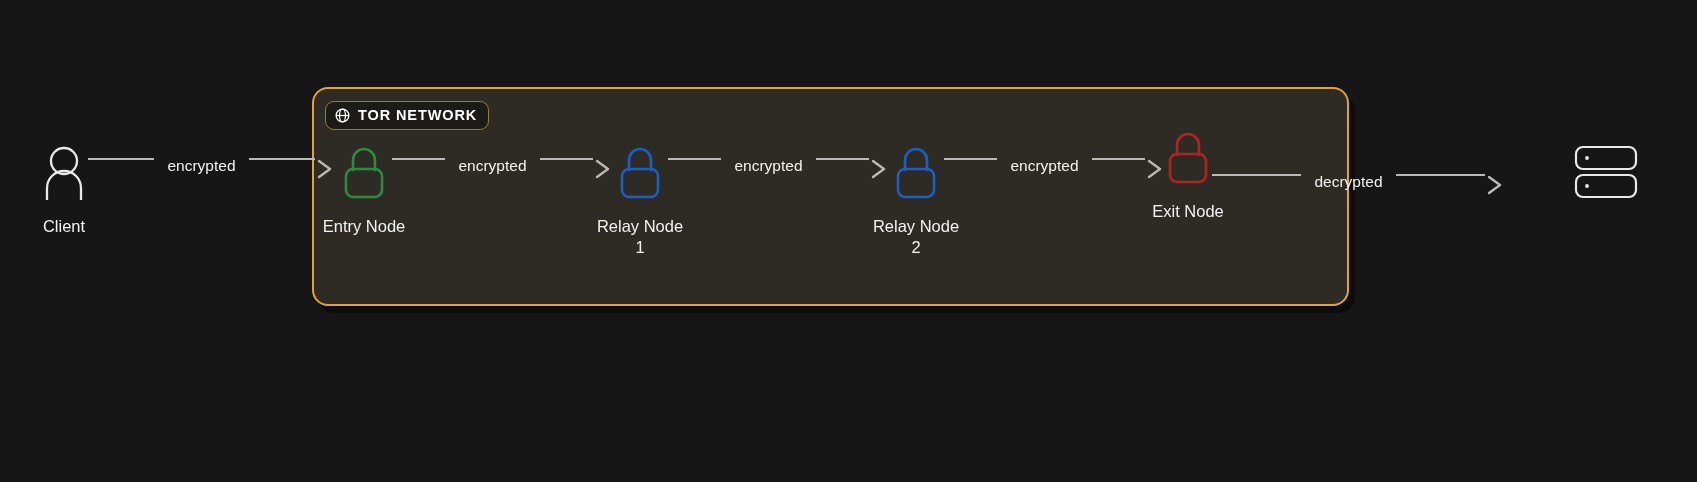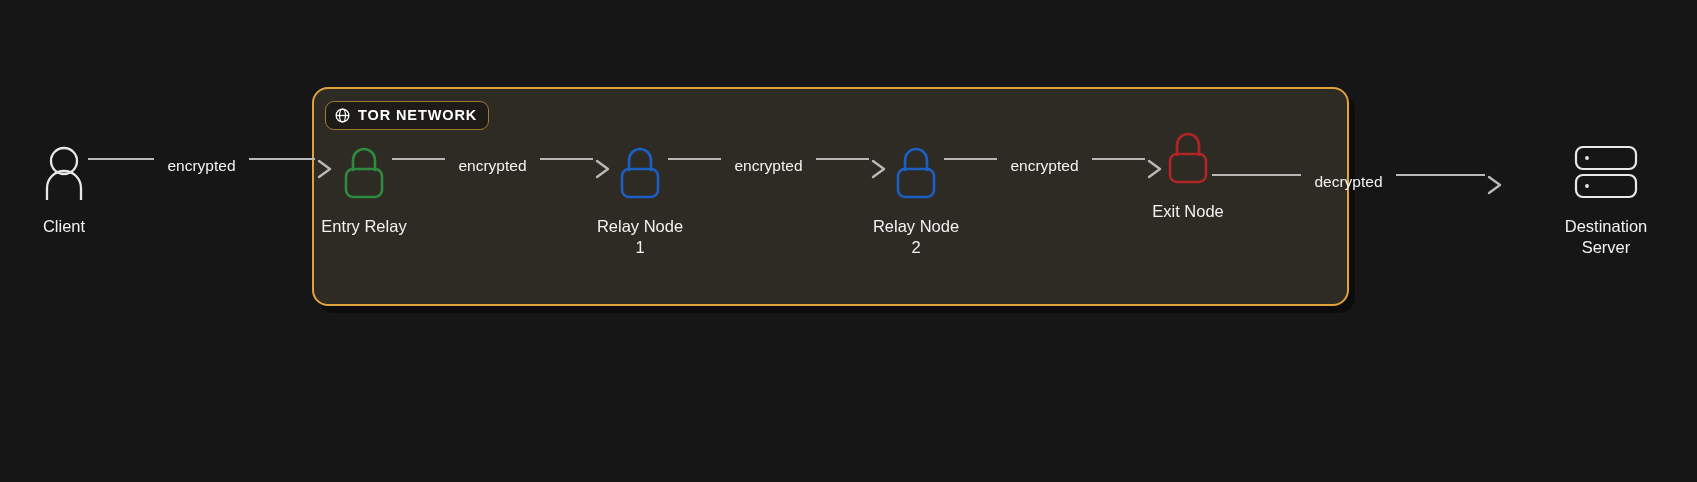--- a/index.html
+++ b/index.html
@@ -177,21 +177,21 @@
     <div class="caption">Client</div>
   </div>
 
   <div class="node" style="left:364px; top:142px;">
     <div class="glyph">
       <svg width="58" height="58" viewBox="0 0 58 58" fill="none" stroke="#2e8b3d" stroke-width="2.6">
         <path d="M18 28 V18 a11 11 0 0 1 22 0 V28" stroke-linecap="round"></path>
         <rect x="11" y="27" width="36" height="28" rx="7"></rect>
       </svg>
     </div>
-    <div class="caption">Entry Relay</div>
+    <div class="caption">Entry Node</div>
   </div>
 
   <div class="node" style="left:640px; top:142px;">
     <div class="glyph">
       <svg width="58" height="58" viewBox="0 0 58 58" fill="none" stroke="#1b5fc4" stroke-width="2.6">
         <path d="M18 28 V18 a11 11 0 0 1 22 0 V28" stroke-linecap="round"></path>
         <rect x="11" y="27" width="36" height="28" rx="7"></rect>
       </svg>
     </div>
     <div class="caption">Relay Node
@@ -221,17 +221,15 @@
 
   <div class="node" style="left:1606px; top:142px;">
     <div class="glyph">
       <svg width="66" height="56" viewBox="0 0 66 56" fill="none" stroke="#e8e8e8" stroke-width="2.2">
         <rect x="3" y="3" width="60" height="22" rx="7"></rect>
         <circle cx="14" cy="14" r="1.9" fill="#e8e8e8" stroke="none"></circle>
         <rect x="3" y="31" width="60" height="22" rx="7"></rect>
         <circle cx="14" cy="42" r="1.9" fill="#e8e8e8" stroke="none"></circle>
       </svg>
     </div>
-    <div class="caption">Destination
-Server</div>
   </div>
 
 </div>
 
 </body></html>

